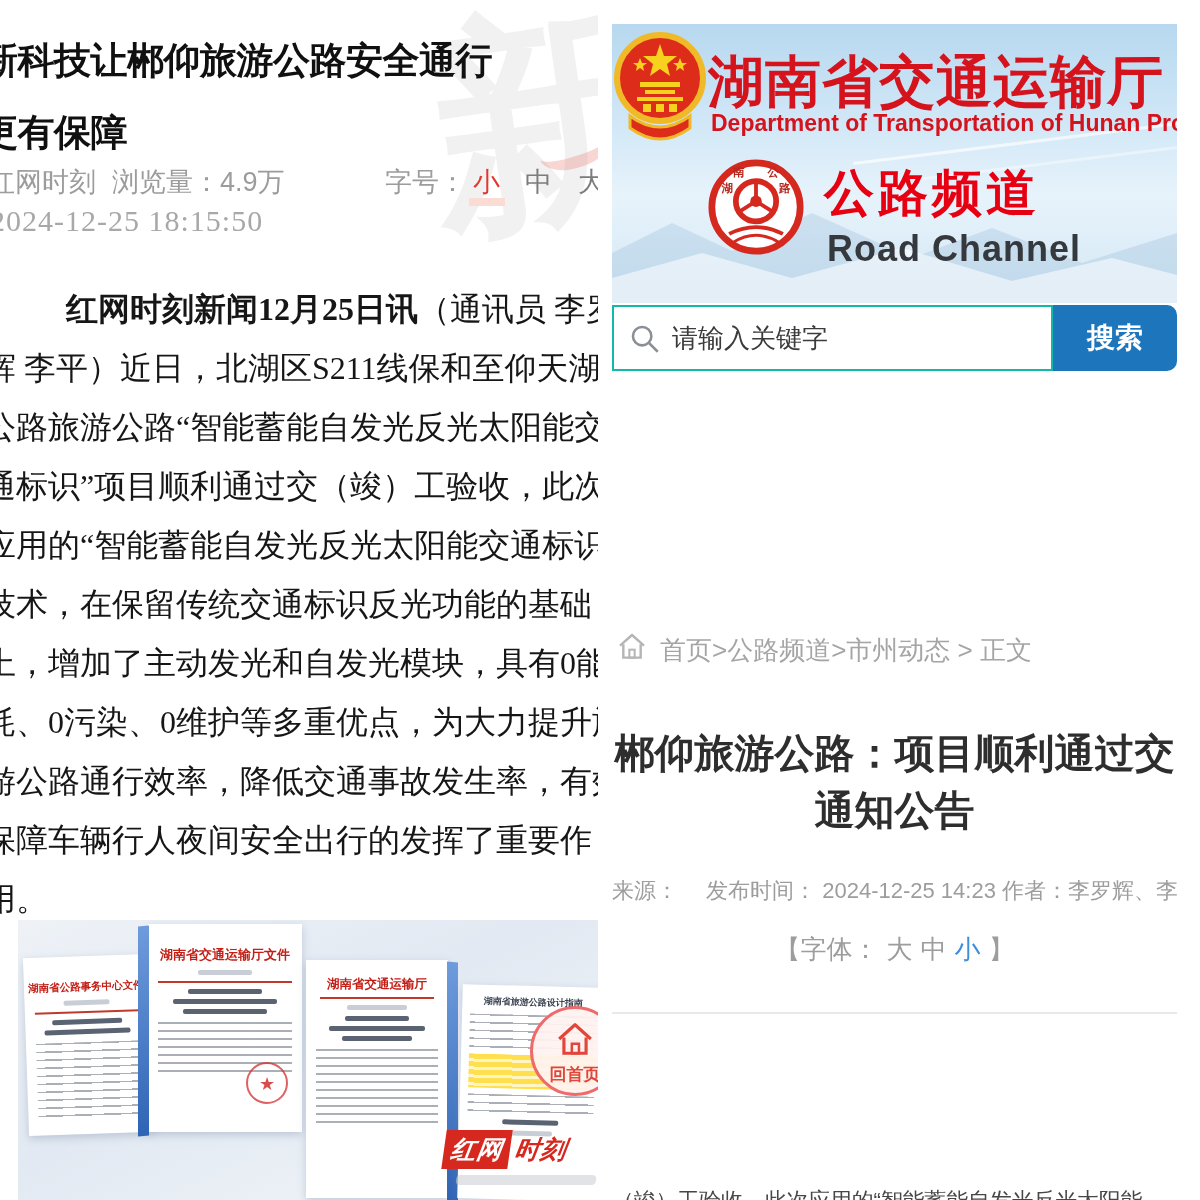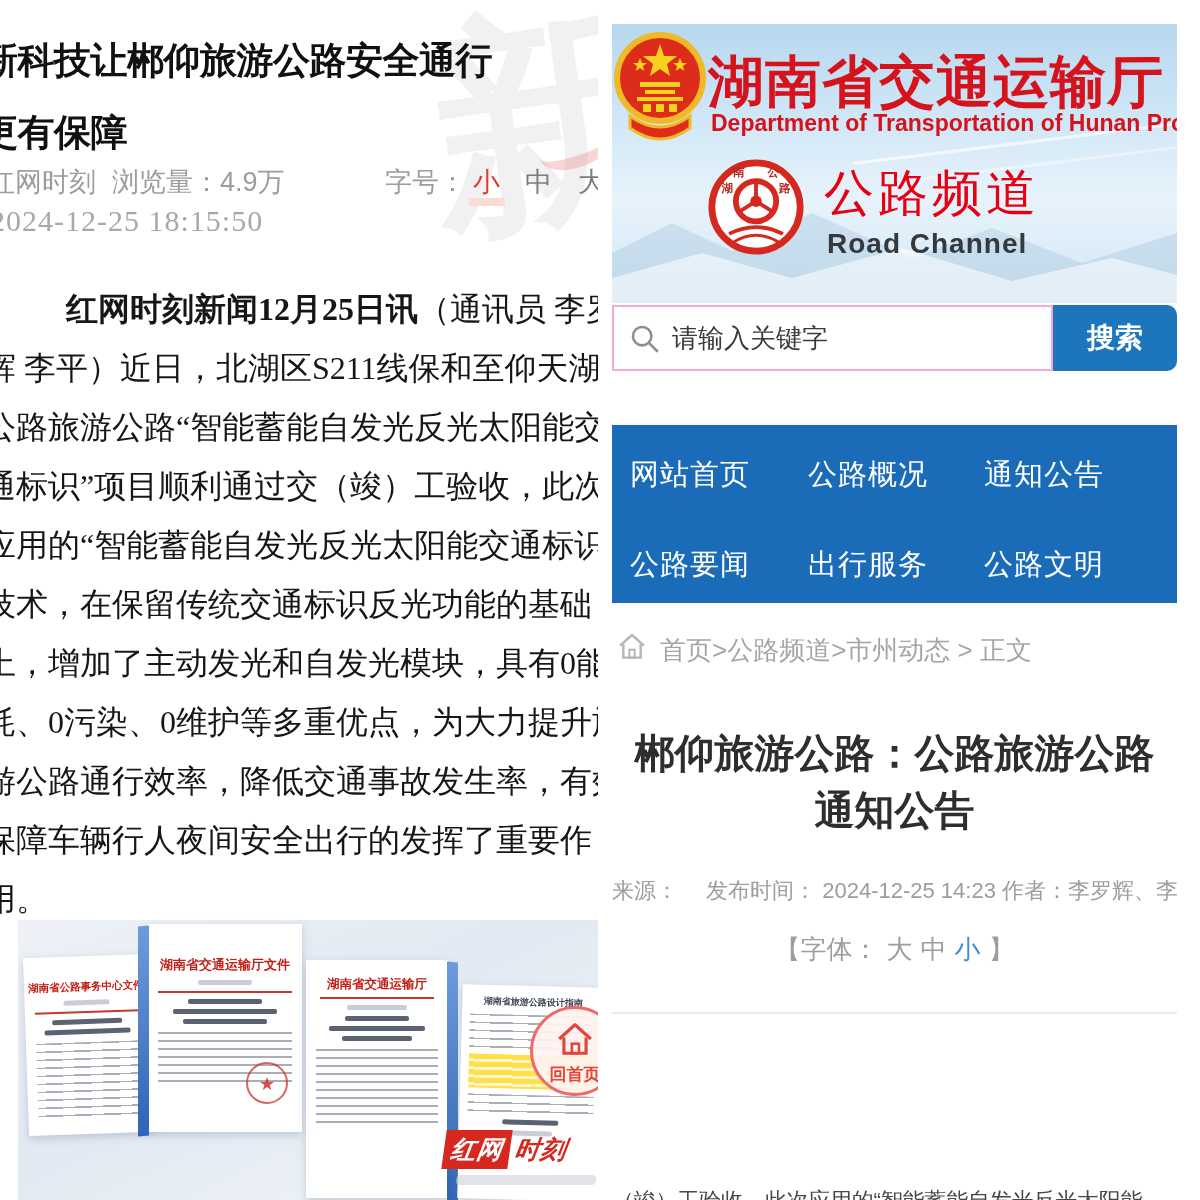--- a/index.html
+++ b/index.html
@@ -78,26 +78,26 @@
                background:linear-gradient(180deg,#b7d8ef 0%,#cde5f6 30%,#e7f3fb 62%,#d3e7f5 100%); }
   .mountain { position:absolute; left:0; right:0; bottom:0; }
   .bridge-line { position:absolute; height:3px; background:rgba(255,255,255,0.65); transform:rotate(-7deg); }
 
   #rp-emblem { position:absolute; left:2px; top:4px; }
   #rp-site-title { position:absolute; left:96px; top:21px; font-size:56px; font-weight:900; color:#d5131c;
                    letter-spacing:1px; white-space:nowrap; }
   #rp-site-sub { position:absolute; left:99px; top:86px; font-size:23px; font-weight:700; color:#d5131c;
                  white-space:nowrap; }
   #rp-channel-logo { position:absolute; left:96px; top:135px; }
-  #rp-channel-title { position:absolute; left:212px; top:136px; font-size:50px; font-weight:400; color:#e60012;
+  #rp-channel-title { position:absolute; left:212px; top:136px; font-size:50px; font-weight:700; color:#e60012;
                       letter-spacing:4px; white-space:nowrap; }
-  #rp-channel-sub { position:absolute; left:215px; top:204px; font-size:28px; font-weight:700; color:#35383d;
+  #rp-channel-sub { position:absolute; left:215px; top:204px; font-size:36px; font-weight:700; color:#35383d;
                     letter-spacing:1px; white-space:nowrap; }
 
-  #rp-search-input { position:absolute; left:0; top:305px; width:441px; height:66px; border:2px solid #f9a8d4;
+  #rp-search-input { position:absolute; left:0; top:305px; width:441px; height:66px; border:2px solid #14b8a6;
                      background:#fff; font-size:26px; color:#3b3b3b; padding-left:58px; outline:none; }
   #rp-search-input::placeholder { color:#3b3b3b; opacity:1; }
   #rp-search-icon { position:absolute; left:16px; top:322px; }
   #rp-search-btn { position:absolute; left:441px; top:305px; width:124px; height:66px; background:#1d76bb;
                    border:none; border-radius:0 10px 10px 0; color:#fff; font-size:28px; font-weight:700;
                    font-family:"Liberation Sans", sans-serif; }
 
   #rp-nav { position:absolute; left:0; top:425px; width:565px; height:178px; background:#1b6cb8; }
   .nav-item { position:absolute; color:#ffffff; font-size:29px; letter-spacing:1px; white-space:nowrap; }
 
@@ -161,21 +161,21 @@
         <div class="doc-title-red" style="font-size:10.5px; margin-top:24px;">湖南省公路事务中心文件</div>
         <div class="mini-gray" style="width:46px;"></div>
         <div class="doc-rule"></div>
         <div class="mini-dark" style="width:70px;"></div>
         <div class="mini-dark" style="width:86px;"></div>
         <div class="stripes" style="height:74px;"></div>
       </div>
 
       <div class="doc" style="left:130px; top:4px; width:154px; height:208px;">
         <div class="doc-spine-l"></div>
-        <div class="doc-title-red" style="font-size:13px; margin-top:32px;">湖南省交通运输厅文件</div>
+        <div class="doc-title-red" style="font-size:13px; margin-top:22px;">湖南省交通运输厅文件</div>
         <div class="mini-gray" style="width:54px;"></div>
         <div class="doc-rule"></div>
         <div class="mini-dark" style="width:74px;"></div>
         <div class="mini-dark" style="width:104px;"></div>
         <div class="mini-dark" style="width:84px;"></div>
         <div class="stripes" style="height:52px;"></div>
         <div class="seal">★</div>
       </div>
 
       <div class="doc" style="left:288px; top:40px; width:142px; height:238px;">
@@ -260,39 +260,31 @@
       <div id="rp-channel-sub">Road Channel</div>
     </div>
 
     <input id="rp-search-input" type="text" placeholder="请输入关键字" style="">
     <svg id="rp-search-icon" width="34" height="34" viewBox="0 0 24 24">
       <circle cx="10" cy="10" r="6.5" fill="none" stroke="#8a8f96" stroke-width="1.8"></circle>
       <line x1="15" y1="15" x2="21" y2="21" stroke="#8a8f96" stroke-width="1.8"></line>
     </svg>
     <button id="rp-search-btn">搜索</button>
 
-    <div id="rp-nav">
-      <span class="nav-item" style="left:18px; top:30px;">网站首页</span>
-      <span class="nav-item" style="left:196px; top:30px;">公路概况</span>
-      <span class="nav-item" style="left:372px; top:30px;">通知公告</span>
-      <span class="nav-item" style="left:18px; top:120px;">公路要闻</span>
-      <span class="nav-item" style="left:196px; top:120px;">出行服务</span>
-      <span class="nav-item" style="left:372px; top:120px;">公路文明</span>
-    </div>
 
     <div id="rp-breadcrumb">
       <svg width="32" height="32" viewBox="0 0 24 24">
         <path d="M3 11 L12 3 L21 11" fill="none" stroke="#b5b5b5" stroke-width="1.8" stroke-linejoin="round"></path>
         <path d="M5.5 10 V20 H18.5 V10" fill="none" stroke="#b5b5b5" stroke-width="1.8"></path>
         <rect x="10" y="14" width="4" height="6" fill="none" stroke="#b5b5b5" stroke-width="1.5"></rect>
       </svg>
       <span class="bc-text">首页&gt;公路频道&gt;市州动态 &gt; 正文</span>
     </div>
 
-    <div class="rp-article-title" id="rp-title-1">郴仰旅游公路：公路旅游公路</div>
+    <div class="rp-article-title" id="rp-title-1">郴仰旅游公路：项目顺利通过交</div>
     <div class="rp-article-title" id="rp-title-2">通知公告</div>
 
     <div id="rp-meta">来源：　 发布时间： 2024-12-25 14:23 作者：李罗辉、李平</div>
 
     <div id="rp-fontbar">
       <span>【字体：</span><span>大</span><span>中</span><span class="fb-blue">小</span><span>】</span>
     </div>
 
     <div id="rp-divider"></div>
 

